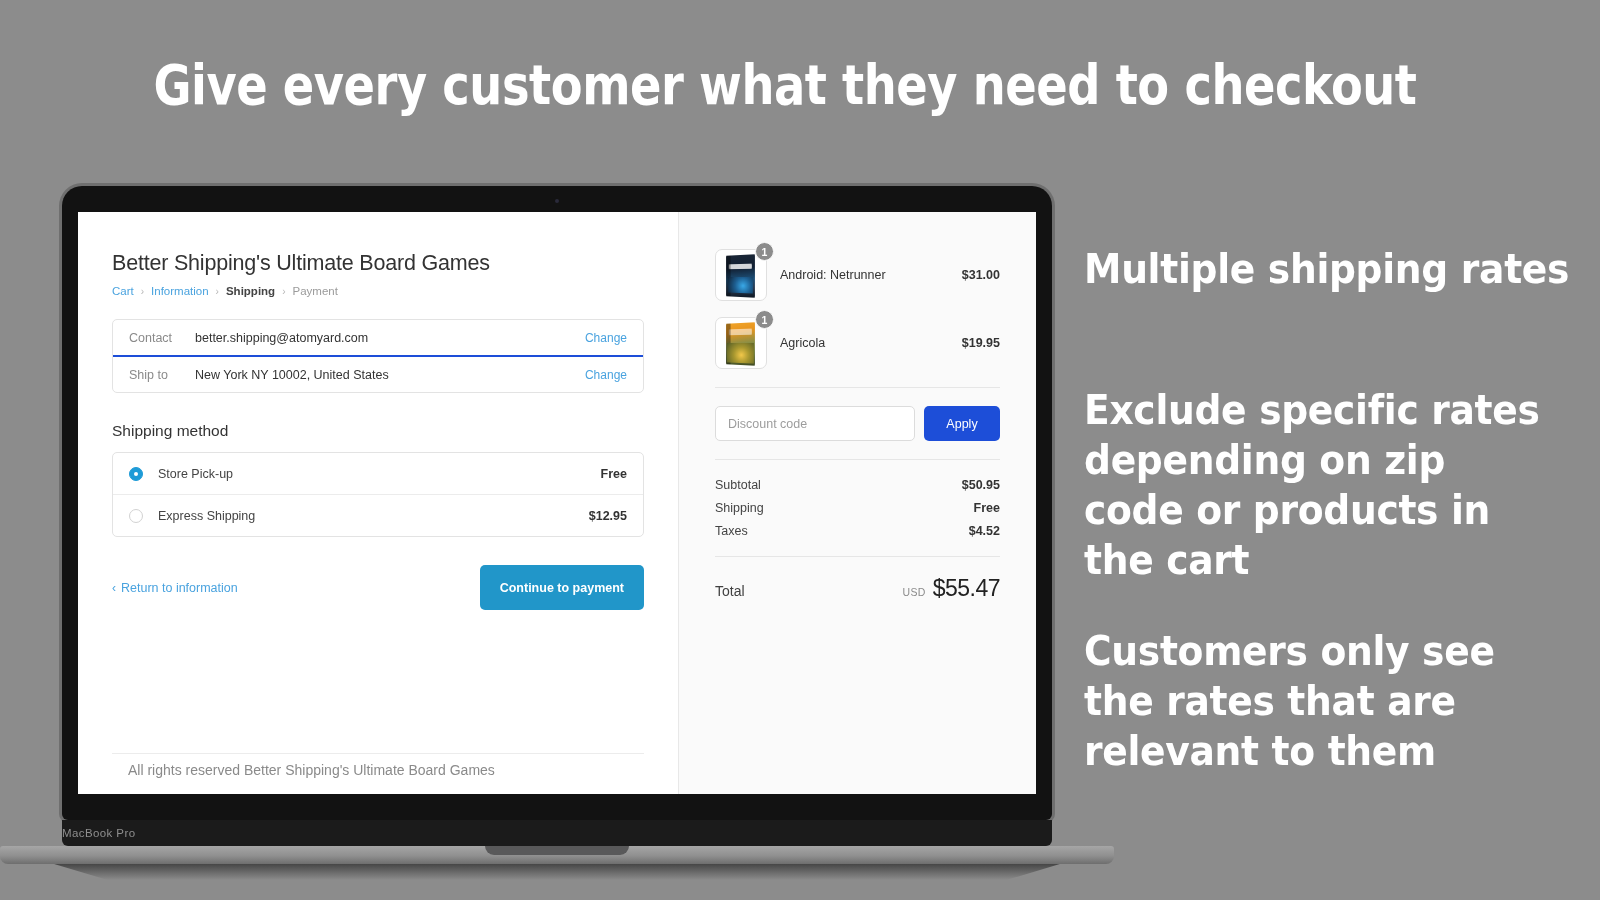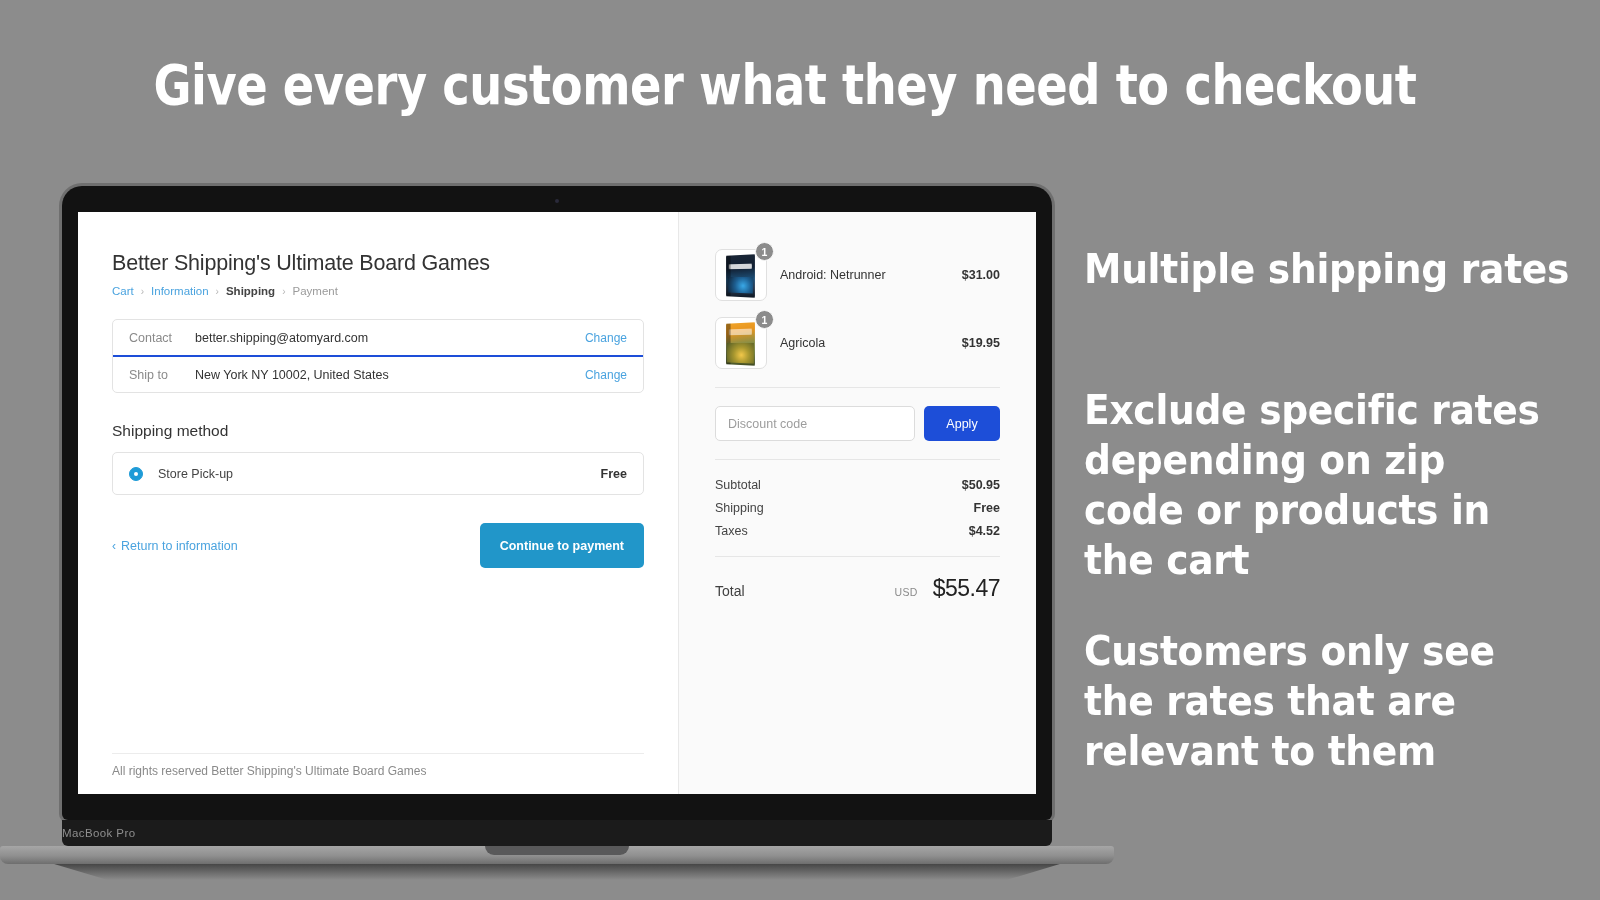--- a/index.html
+++ b/index.html
@@ -231,22 +231,22 @@
     font-family: "Liberation Sans", sans-serif;
   }
   .footer-divider {
     position: absolute;
     left: 34px; bottom: 40px;
     width: 532px; height: 1px;
     background: #ececec;
   }
   .footer-note {
     position: absolute;
-    left: 34px; bottom: 16px;
-    font-size: 12px;
+    left: 50px; bottom: 16px;
+    font-size: 14px;
     color: #8a8a8a;
   }
 
   
   .right-panel {
     width: 358px; height: 582px;
     background: #fafafa;
     border-left: 1px solid #e8e8e8;
     box-sizing: border-box;
     padding: 37px 36px 0 36px;
@@ -392,21 +392,21 @@
   }
   .grand-label {
     font-size: 14px;
     color: #404040;
     font-weight: 400;
   }
   .grand-right { display: flex; align-items: baseline; }
   .grand-cur {
     font-size: 10.5px;
     color: #8a8a8a;
-    margin-right: 15px;
+    margin-right: 7px;
     letter-spacing: .3px;
   }
   .grand-val {
     font-size: 23px;
     color: #222;
     font-weight: 400;
     letter-spacing: -0.5px;
   }
 </style>
 </head>
@@ -454,20 +454,25 @@
           </div>
 
           <h2 class="section-title">Shipping method</h2>
 
           <div class="rates">
             <div class="rate-row">
               <span class="radio checked"></span>
               <span class="rate-name">Store Pick-up</span>
               <span class="rate-price">Free</span>
             </div>
+            <div class="rate-row">
+              <span class="radio"></span>
+              <span class="rate-name">Express Shipping</span>
+              <span class="rate-price">$12.95</span>
+            </div>
           </div>
 
           <div class="actions">
             <a class="back-link">
               <span class="back-chevron">‹</span>
               <span>Return to information</span>
             </a>
             <button class="cta">Continue to payment</button>
           </div>
 

